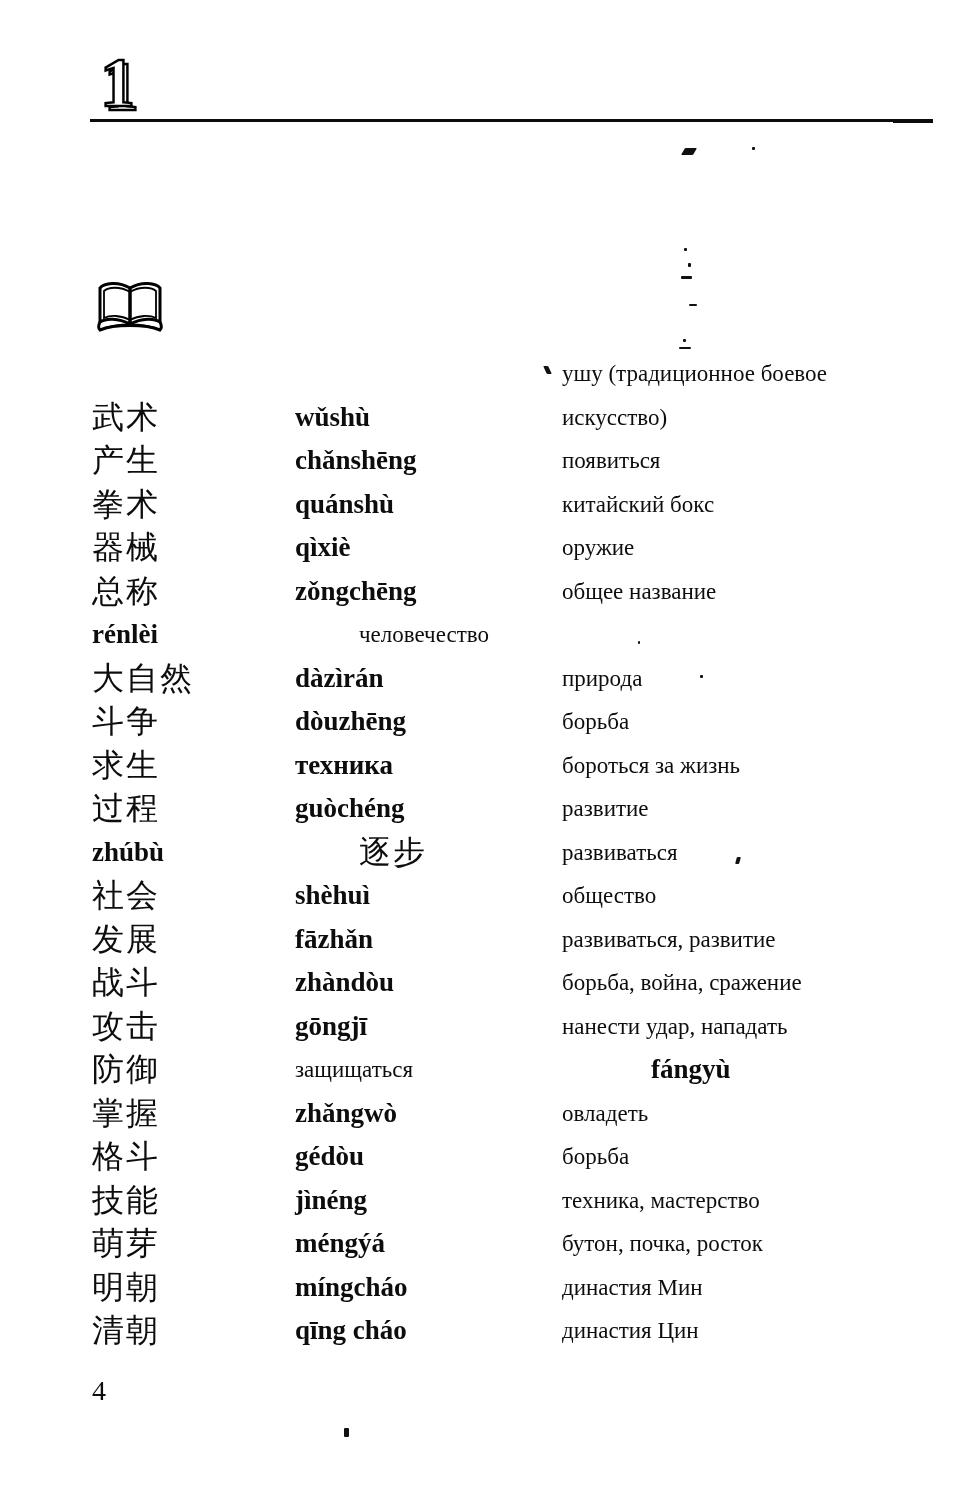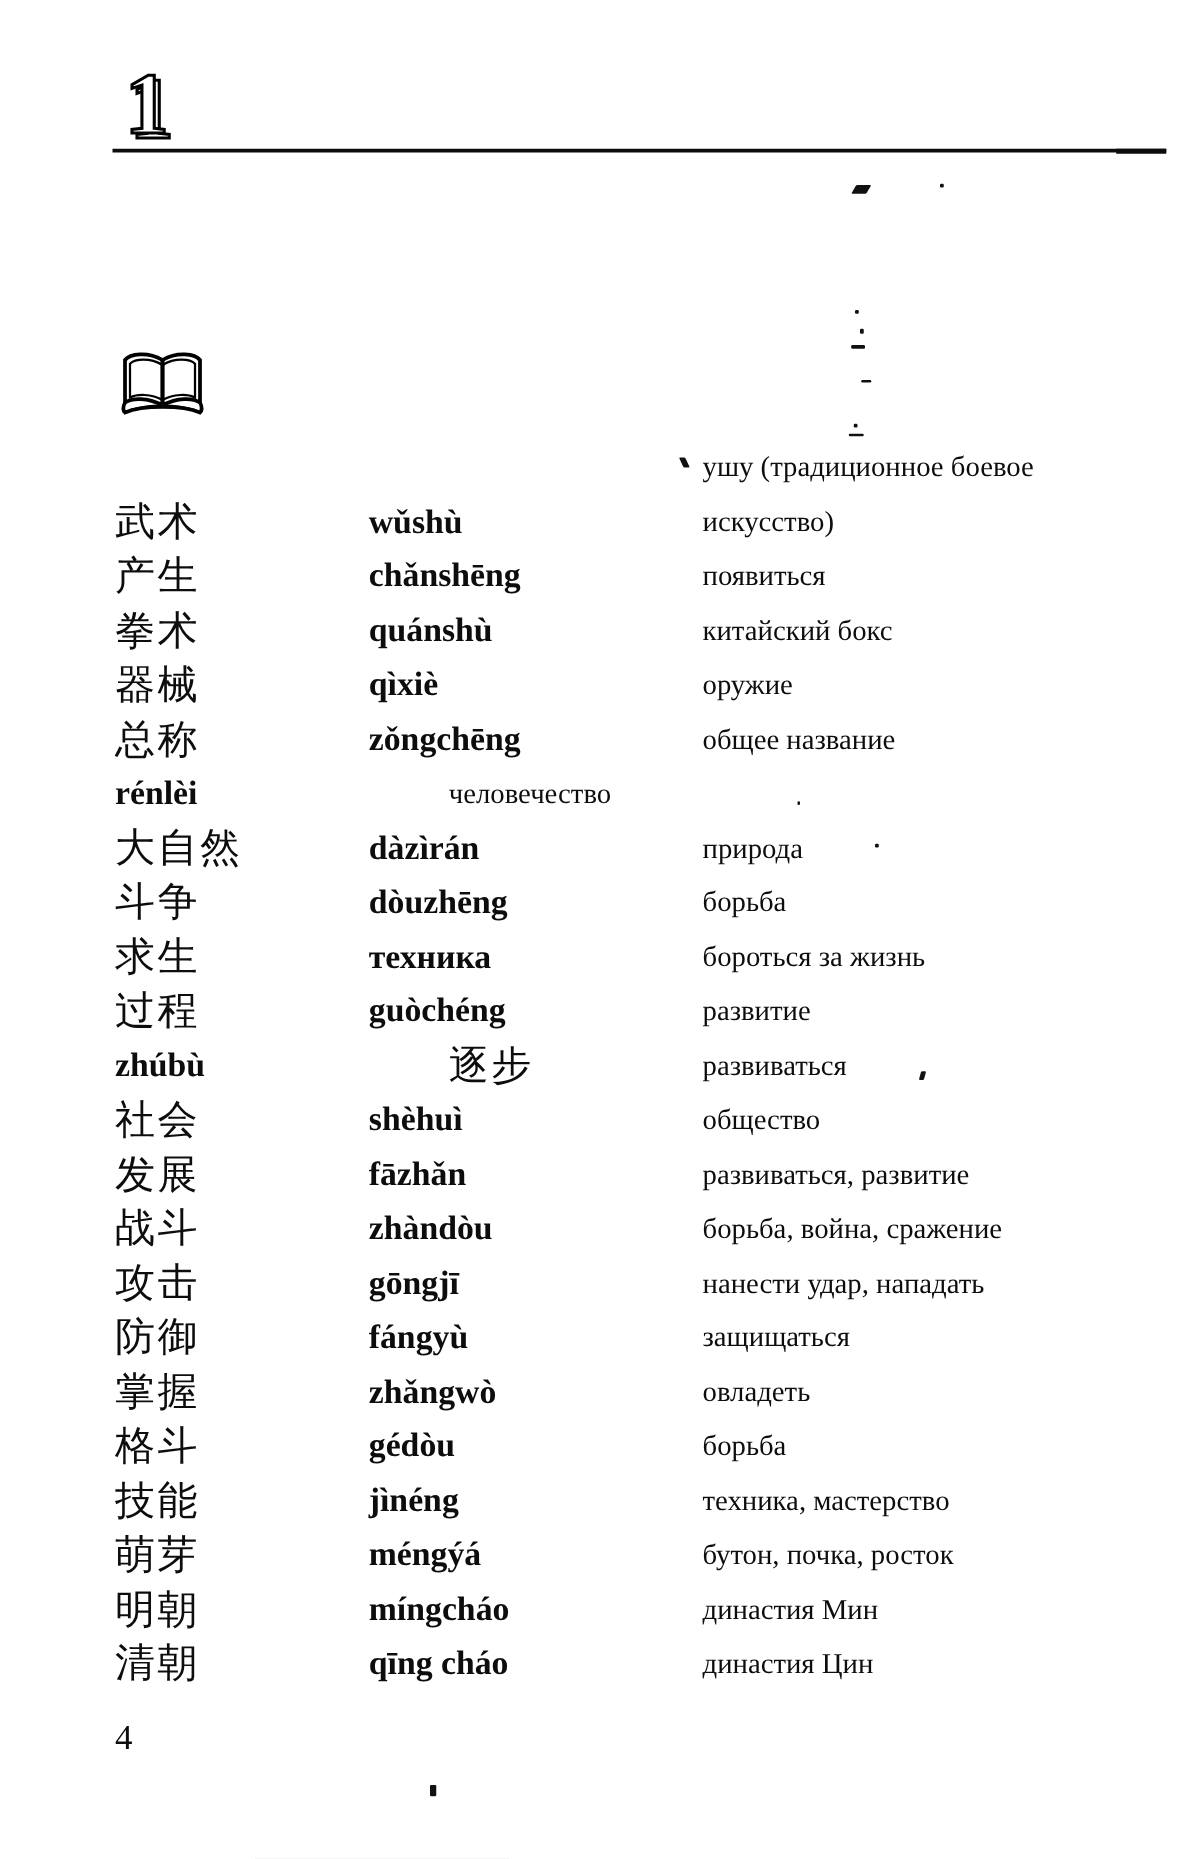--- a/index.html
+++ b/index.html
@@ -133,22 +133,22 @@
       <div class="cell cell-pinyin">zhàndòu</div>
       <div class="cell cell-russian" lang="ru">борьба, война, сражение</div>
     </div>
       <div class="vocab-row">
       <div class="cell cell-hanzi" lang="zh">攻击</div>
       <div class="cell cell-pinyin">gōngjī</div>
       <div class="cell cell-russian" lang="ru">нанести удар, нападать</div>
     </div>
       <div class="vocab-row">
       <div class="cell cell-hanzi" lang="zh">防御</div>
+      <div class="cell cell-russian" lang="ru">защищаться</div>
       <div class="cell cell-pinyin">fángyù</div>
-      <div class="cell cell-russian" lang="ru">защищаться</div>
     </div>
       <div class="vocab-row">
       <div class="cell cell-hanzi" lang="zh">掌握</div>
       <div class="cell cell-pinyin">zhǎngwò</div>
       <div class="cell cell-russian" lang="ru">овладеть</div>
     </div>
       <div class="vocab-row">
       <div class="cell cell-hanzi" lang="zh">格斗</div>
       <div class="cell cell-pinyin">gédòu</div>
       <div class="cell cell-russian" lang="ru">борьба</div>

